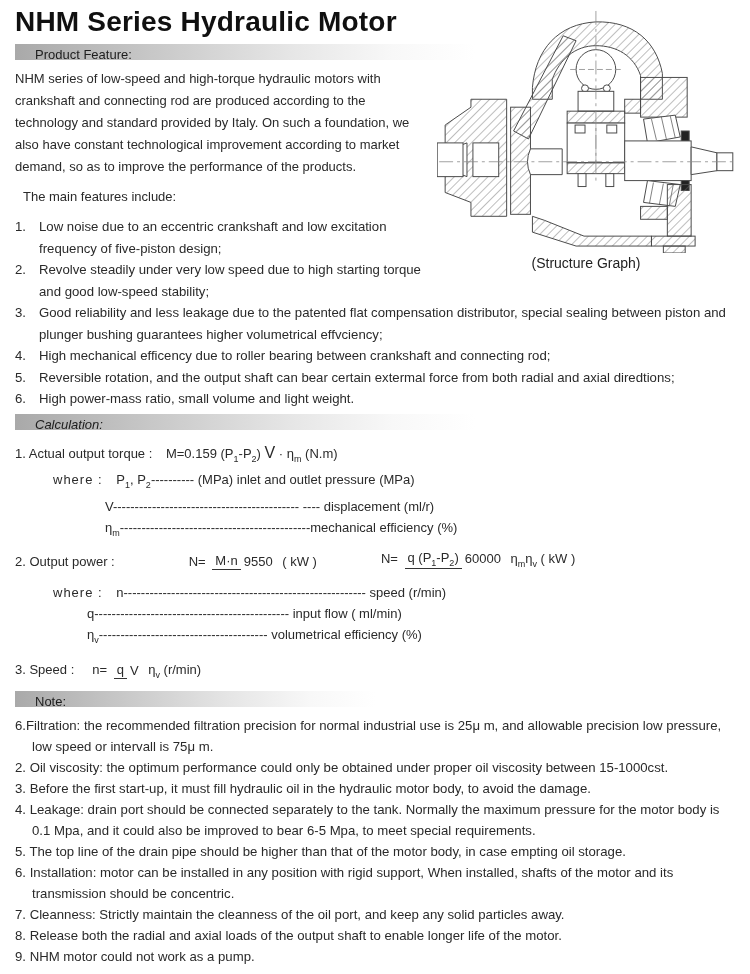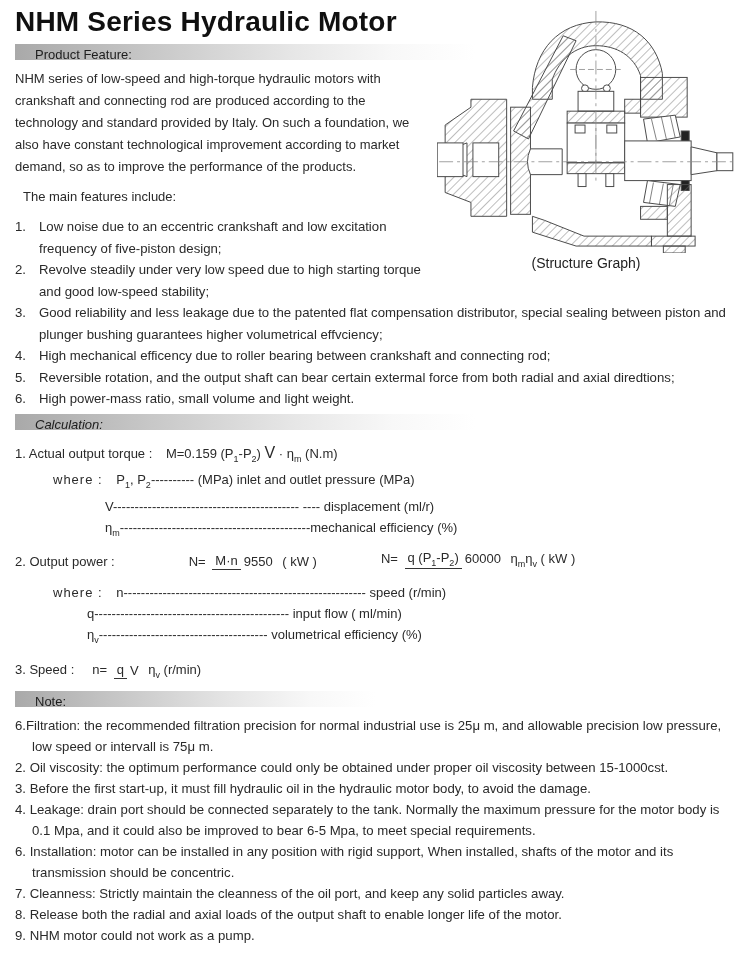--- a/index.html
+++ b/index.html
@@ -220,19 +220,20 @@
     </div>
   </div>
 
   <div class="bar bar-note">Note:</div>
 
   <div class="notes">
     <div class="note-item">6.Filtration: the recommended filtration precision for normal industrial use is 25μ m, and  allowable precision low pressure, low speed or intervall  is 75μ m.</div>
     <div class="note-item">2. Oil viscosity: the optimum performance could only be obtained under proper oil viscosity between 15-1000cst.</div>
     <div class="note-item">3. Before the first start-up, it must fill hydraulic oil in the hydraulic motor body, to avoid the damage.</div>
     <div class="note-item">4. Leakage: drain port should be connected separately to the tank. Normally the maximum pressure for the motor body is 0.1 Mpa, and it could also be improved to bear 6-5 Mpa, to meet special requirements.</div>
+    <div class="note-item">5. The top line of the drain pipe should be higher than that of the motor body, in case empting oil storage.</div>
     <div class="note-item">6. Installation: motor can be installed in any position with rigid support, When installed, shafts of the motor and its transmission should be concentric.</div>
     <div class="note-item">7. Cleanness: Strictly maintain the cleanness of the oil port, and keep any solid particles away.</div>
     <div class="note-item">8. Release both the radial and axial loads of the output shaft to enable longer life of the motor.</div>
     <div class="note-item">9. NHM motor could not work as a pump.</div>
   </div>
 
 </div>
 
 </body></html>

